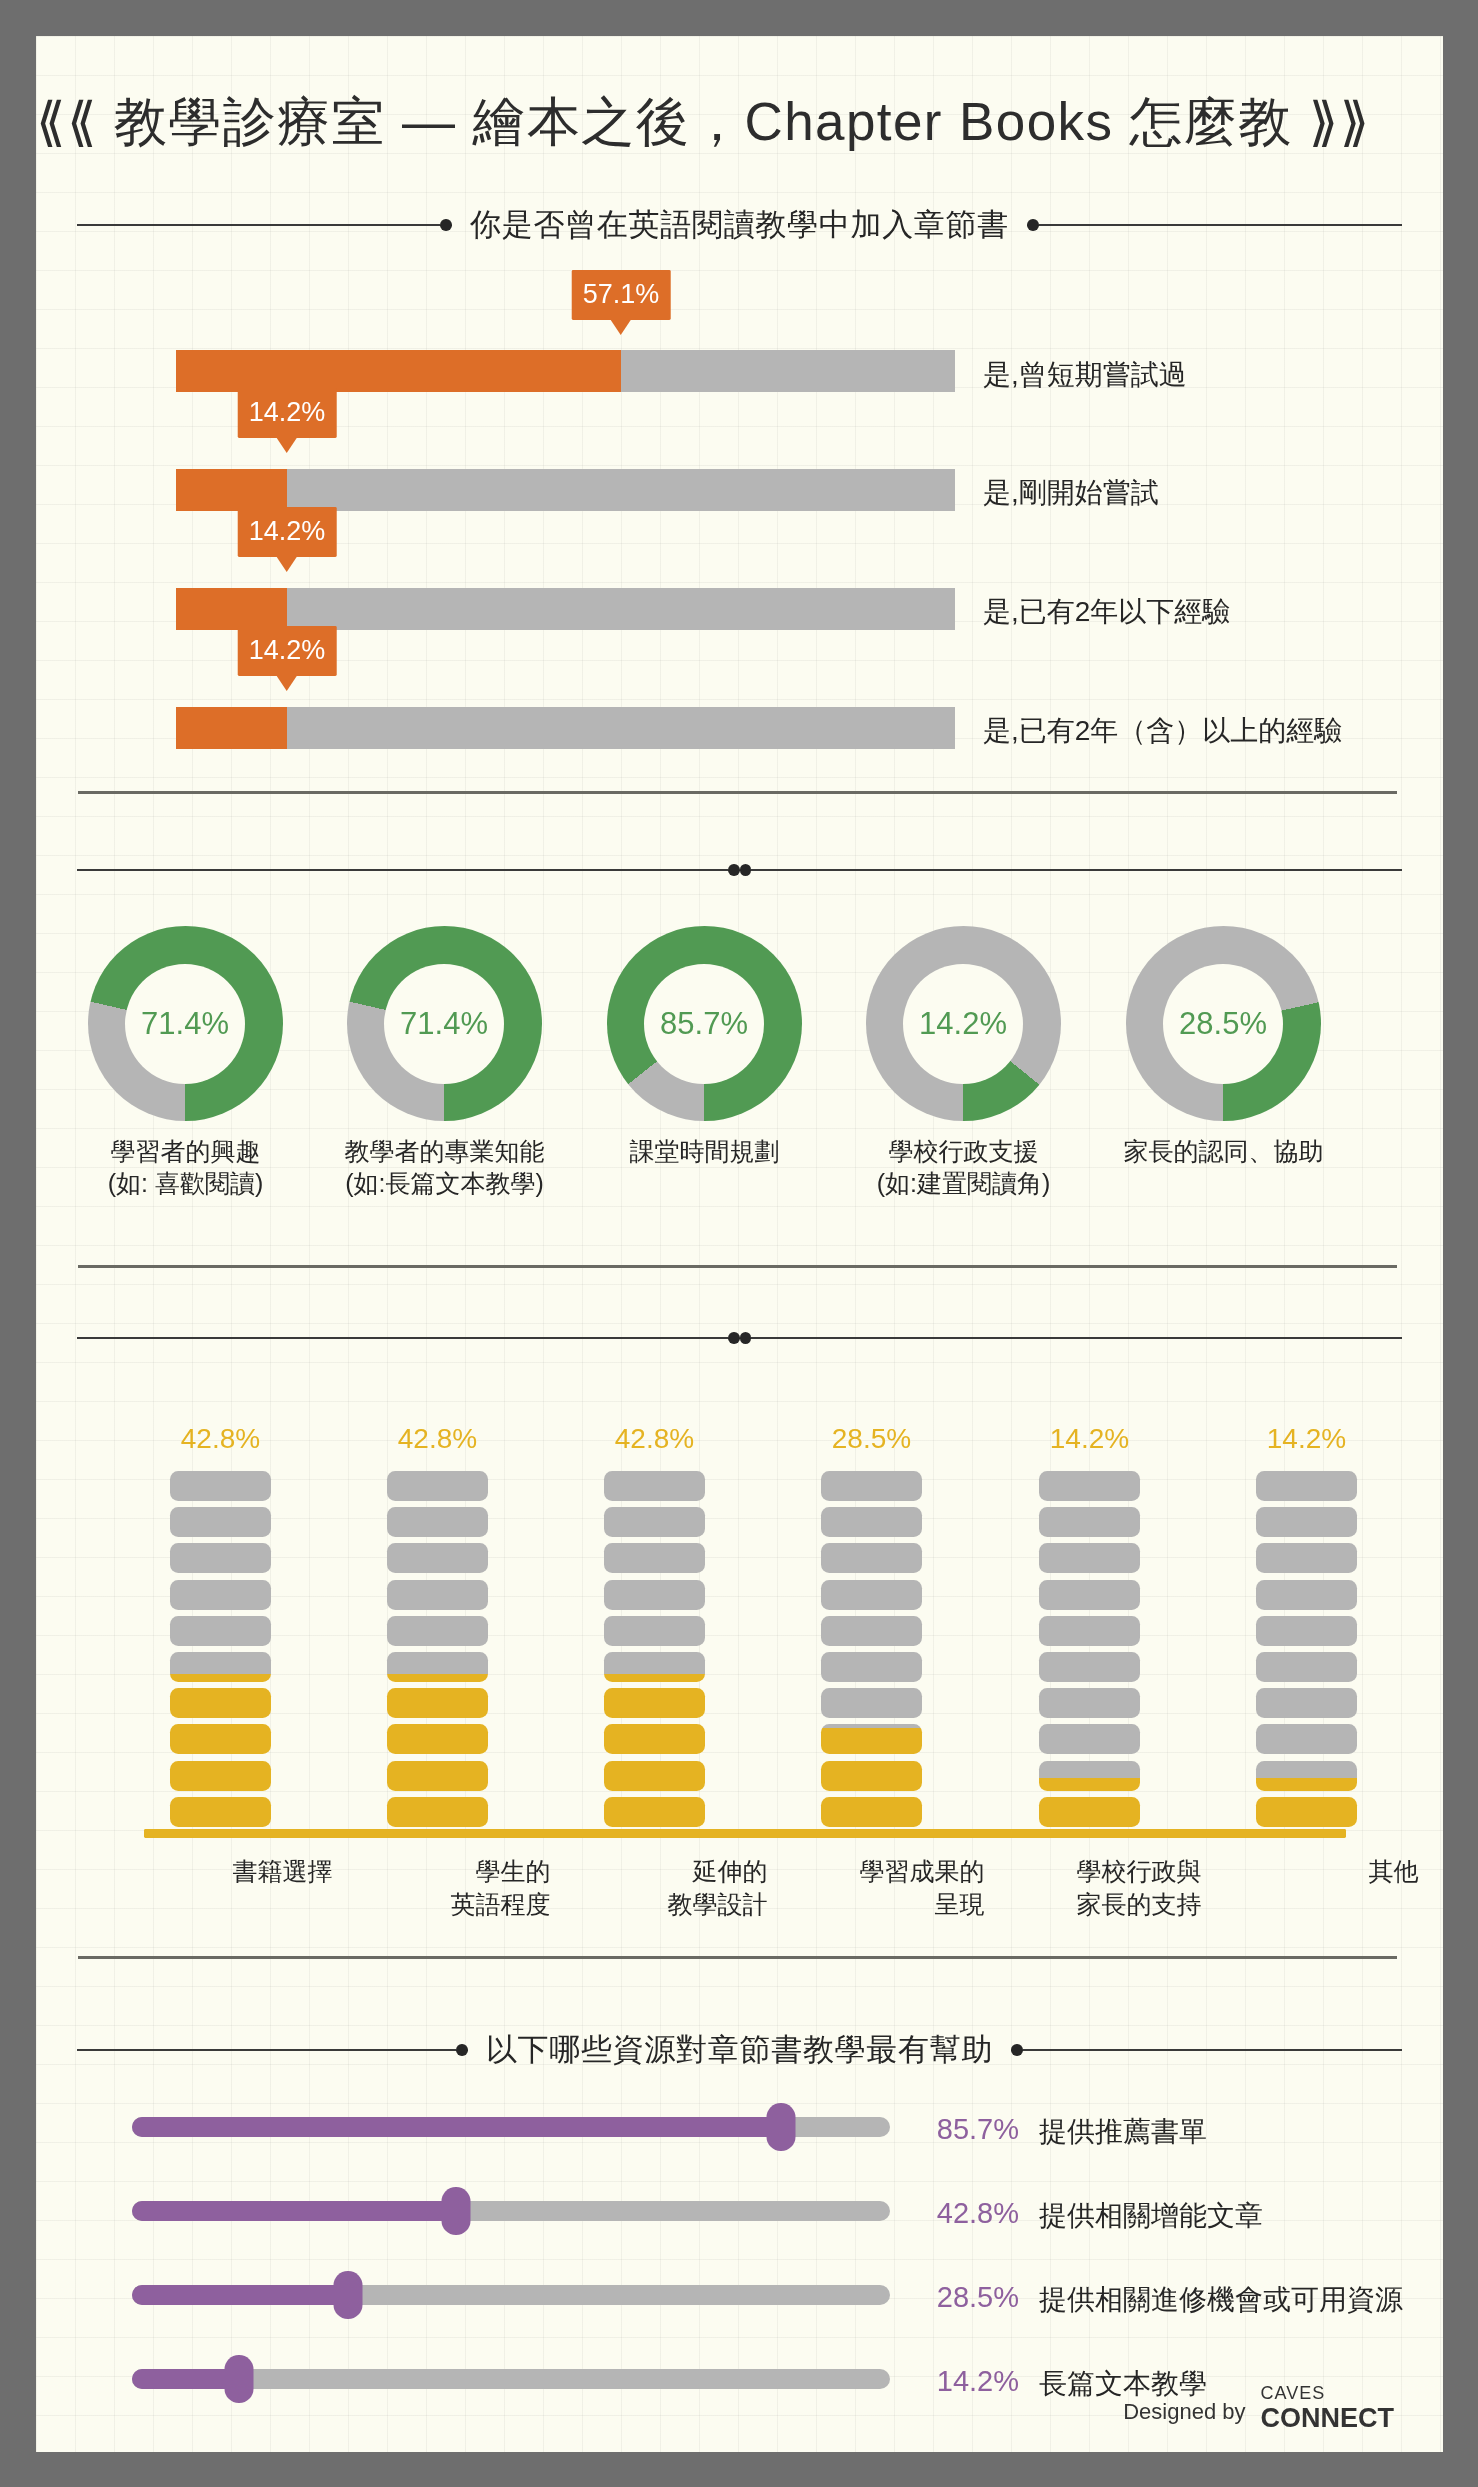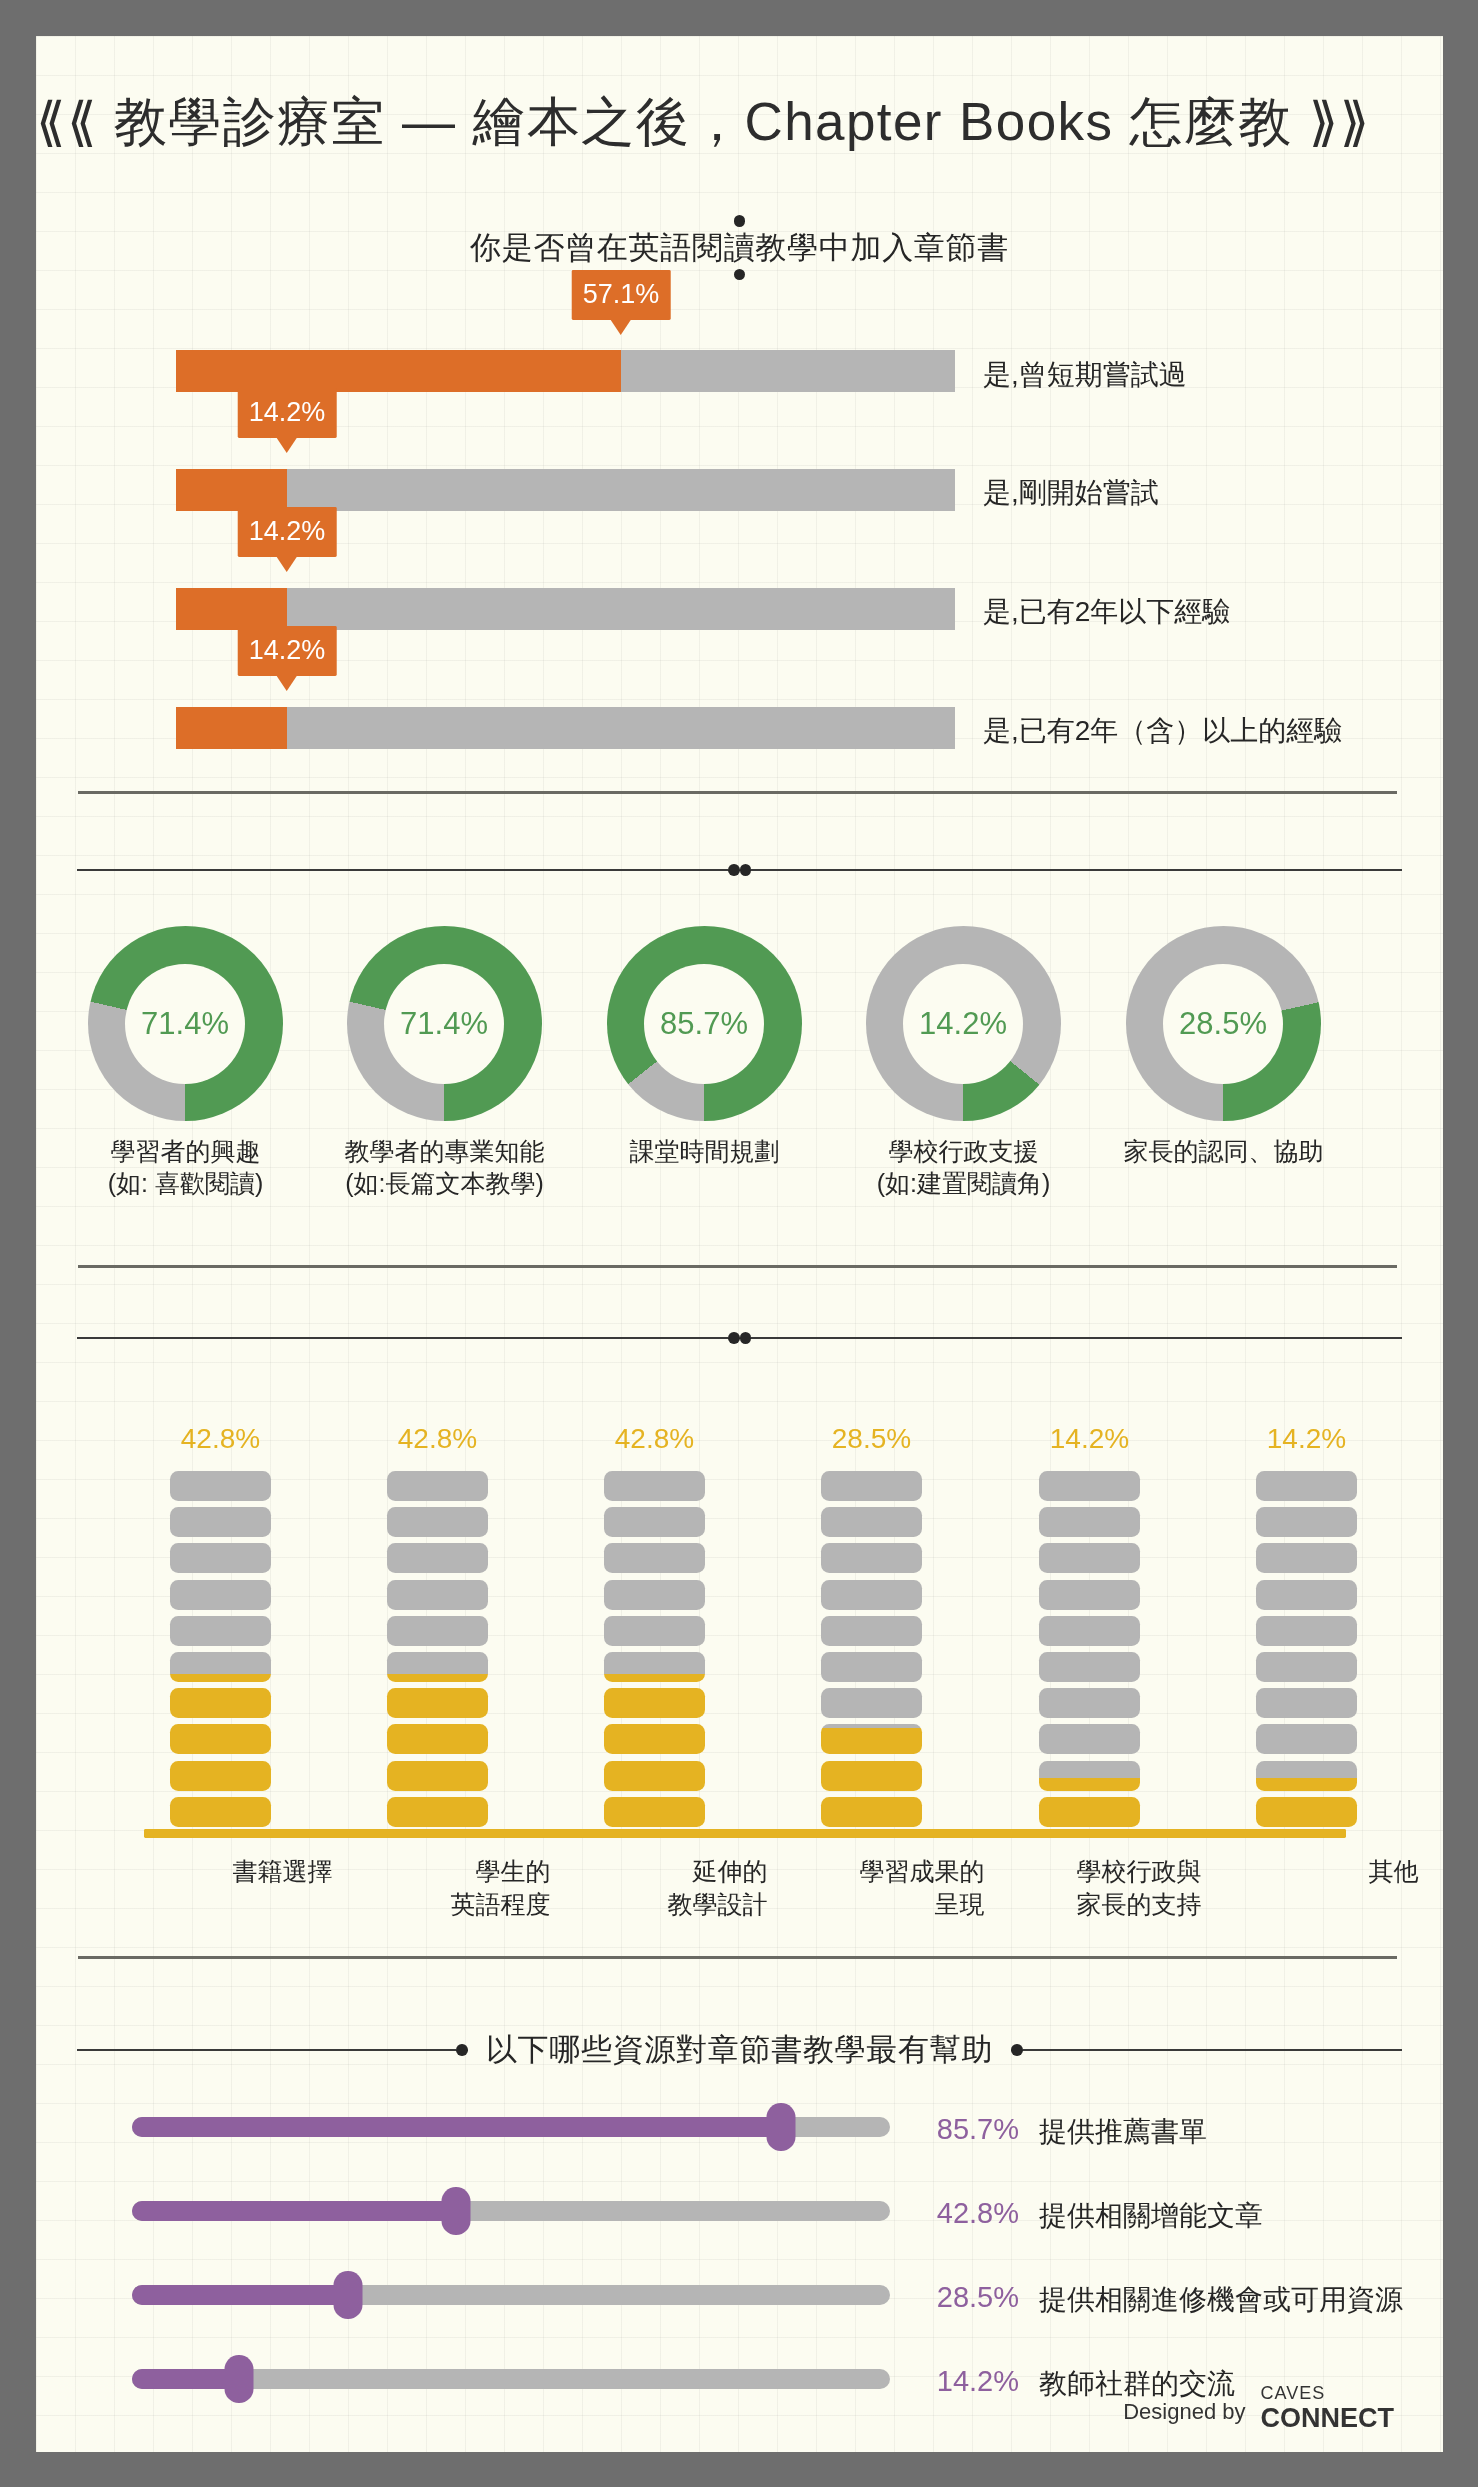--- a/index.html
+++ b/index.html
@@ -146,21 +146,21 @@
   .brand .b1 { font-size: 18px; color: #333; letter-spacing: 1px; }
   .brand .b2 { font-size: 27px; color: #333; font-weight: 700; letter-spacing: 0px; margin-top: 2.7px;}
 </style>
 </head>
 <body>
 
 <div id="page">
 
   <div class="main-title">⟪⟪  教學診療室 — 繪本之後，Chapter Books 怎麼教  ⟫⟫</div>
 
-  <div class="sec-head" style="top:177px;flex-direction:column;">
+  <div class="sec-head" style="top:168px;">
     <div class="rule"></div>
     <div class="dot"></div>
     <div class="txt">你是否曾在英語閱讀教學中加入章節書</div>
     <div class="dot"></div>
     <div class="rule"></div>
   </div>
 
   <div id="sec1">
       <div class="hbar-row">
         <div class="hbar-callout" style="left:585px; top:234px;">57.1%</div>
@@ -361,21 +361,21 @@
         <div class="sl-fill" style="left:96px; top:14.3px; width:216px;"></div>
         <div class="sl-knob" style="left:312px; top:0px;"></div>
         <div class="sl-pct" style="left:867px; top:9.6px;">28.5%</div>
         <div class="sl-label" style="left:1003px; top:9.6px;">提供相關進修機會或可用資源</div>
       </div>
       <div class="slider-row" style="top:2319px;">
         <div class="sl-track" style="left:96px; top:14.3px; width:758px;"></div>
         <div class="sl-fill" style="left:96px; top:14.3px; width:108px;"></div>
         <div class="sl-knob" style="left:203px; top:0px;"></div>
         <div class="sl-pct" style="left:867px; top:9.6px;">14.2%</div>
-        <div class="sl-label" style="left:1003px; top:9.6px;">教師社群的交流</div>
+        <div class="sl-label" style="left:1003px; top:9.6px;">長篇文本教學</div>
       </div>
     </div>
 
   <div class="footer">
     <div class="dby">Designed by</div>
     <div class="brand">
       <div class="b1">CAVES</div>
       <div class="b2">CONNECT</div>
     </div>
   </div>

